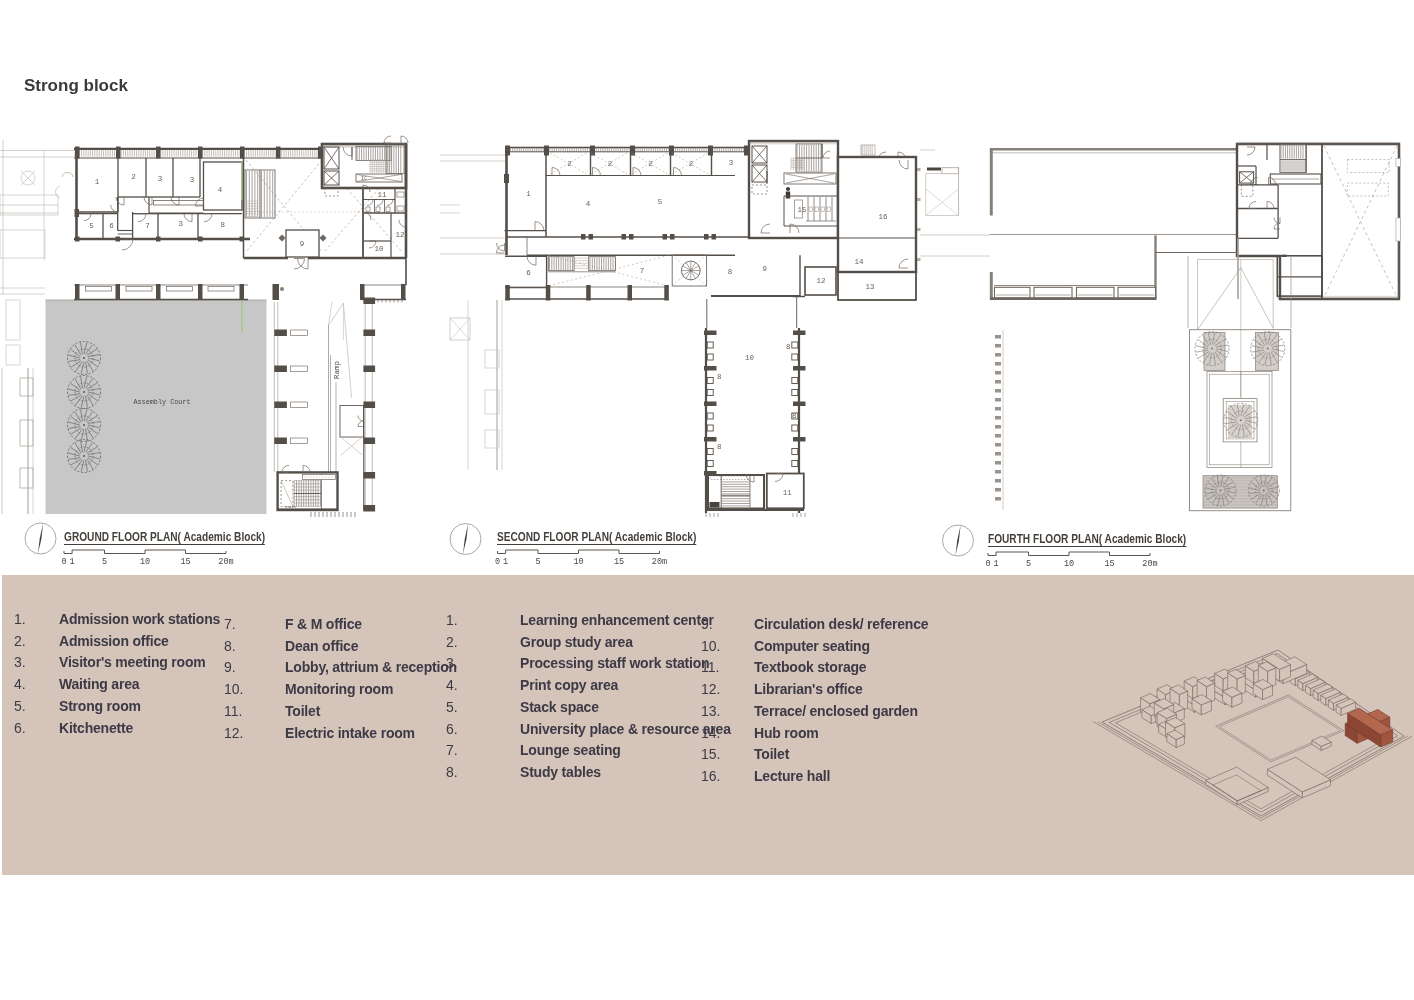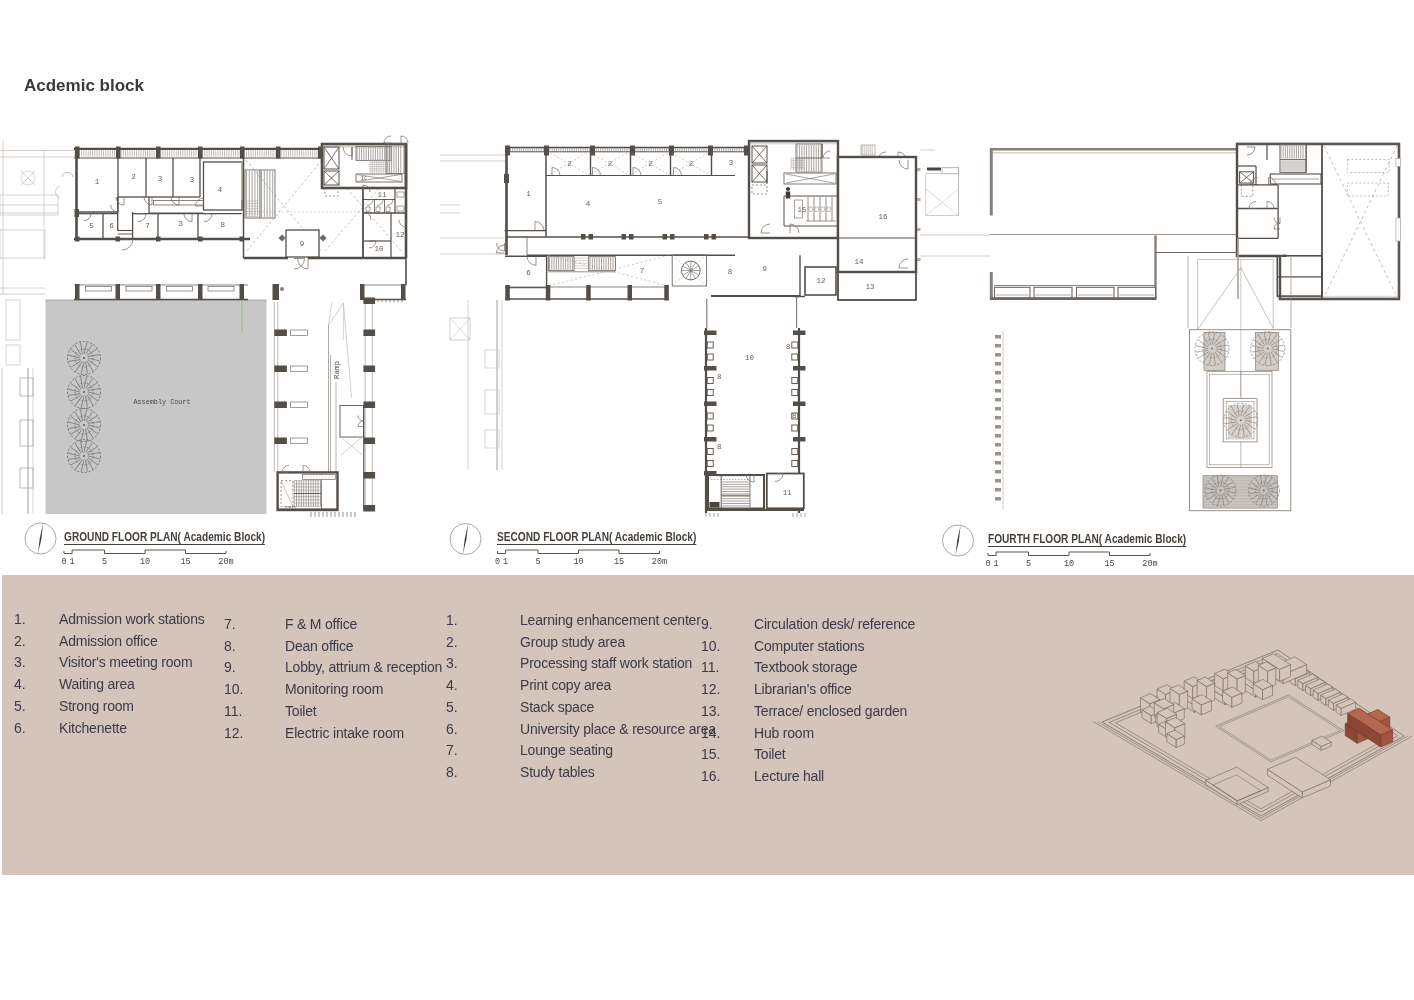--- a/index.html
+++ b/index.html
@@ -1,26 +1,26 @@
 <!DOCTYPE html>
 <html><head><meta charset="utf-8">
 <style>
 html,body{margin:0;padding:0;}
 body{width:1414px;height:1000px;background:#ffffff;font-family:"Liberation Sans",sans-serif;position:relative;overflow:hidden;}
 .abs{position:absolute;}
 #pagetitle{position:absolute;left:24px;top:76px;font-size:17px;font-weight:bold;color:#3a3a3a;letter-spacing:0px;}
 #tanband{position:absolute;left:2px;top:575px;width:1412px;height:300px;background:#d4c4ba;}
-.leg{position:absolute;color:#3d3a46;font-size:14px;letter-spacing:-0.2px;line-height:21.72px;white-space:pre;}
+.leg{position:absolute;color:#3d3a46;font-size:14px;letter-spacing:-0.2px;line-height:21.72px;white-space:pre;font-weight:bold;}
 .legnum{position:absolute;color:#3d3a46;font-size:14px;line-height:21.72px;white-space:pre;}
 svg text{font-family:"Liberation Mono",monospace;}
 .ptitle{position:absolute;font-size:12.5px;font-weight:bold;color:#453f3a;border-bottom:1.3px solid #453f3a;padding-bottom:0px;white-space:pre;transform-origin:left top;transform:scaleX(0.81);}
 </style></head>
 <body>
 
-<div id="pagetitle">Acdemic block</div>
+<div id="pagetitle">Strong block</div>
 
 <div id="tanband"></div>
 
 <svg id="plans" class="abs" style="left:0;top:0" width="1414" height="1000" viewBox="0 0 1414 1000">
 
 <g id="plan1">
       <line x1="0" y1="150.5" x2="75" y2="150.5" stroke="#c9c3bd" stroke-width="0.8"></line>
       <line x1="0" y1="157" x2="75" y2="157" stroke="#c9c3bd" stroke-width="0.8"></line>
       <line x1="0" y1="205" x2="58" y2="205" stroke="#c9c3bd" stroke-width="0.8"></line>
       <line x1="0" y1="213" x2="58" y2="213" stroke="#c9c3bd" stroke-width="0.8"></line>
@@ -1710,21 +1710,21 @@
 <div class="legnum" style="left:701px;top:614px">9.
 10.
 11.
 12.
 13.
 14.
 15.
 16.</div>
 
 <div class="leg" style="left:754px;top:614px">Circulation desk/ reference
-Computer stations
+Computer seating
 Textbook storage
 Librarian's office
 Terrace/ enclosed garden
 Hub room
 Toilet
 Lecture hall</div>
 
 <div class="ptitle" style="left:64px;top:530px">GROUND FLOOR PLAN( Academic Block)</div>
 
 <div class="ptitle" style="left:497px;top:530px">SECOND FLOOR PLAN( Academic Block)</div>

